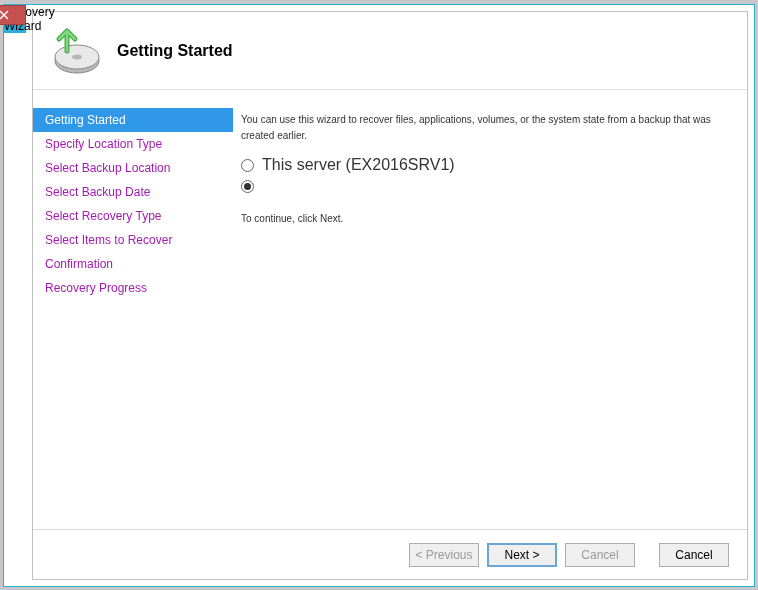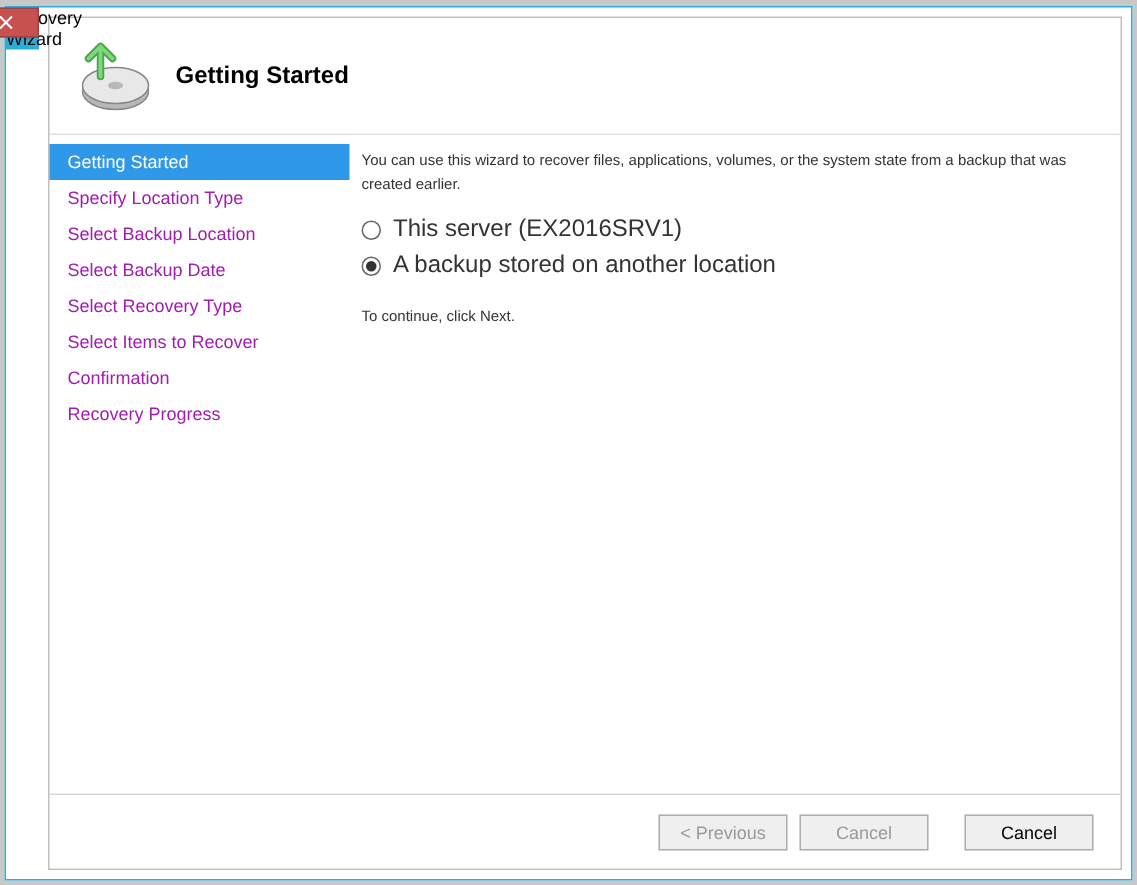--- a/index.html
+++ b/index.html
@@ -72,20 +72,21 @@
       padding: 6px;
       display: flex;
       flex-direction: column;
     }
     .inner-frame {
       flex: 1;
       border: 1px solid #c0c0c0;
       display: flex;
       flex-direction: column;
       background: #fff;
+      gap: 12px;
     }
     .header-section {
       height: 78px;
       display: flex;
       align-items: center;
       padding-left: 14px;
       border-bottom: 1px solid #e0e0e0;
     }
     .header-icon {
       width: 56px;
@@ -162,21 +163,21 @@
     .button-bar {
       height: 50px;
       border-top: 1px solid #d8d8d8;
       display: flex;
       align-items: center;
       justify-content: flex-end;
       padding-right: 18px;
       gap: 8px;
     }
     .btn {
-      width: 86px;
+      width: 70px;
       height: 24px;
       border: 1px solid #adadad;
       background: #efefef;
       font-size: 12px;
       font-family: inherit;
       cursor: pointer;
       color: #000;
     }
     .btn:disabled {
       color: #9a9a9a;
@@ -239,28 +240,28 @@
 
         <div class="main-panel">
           <p>You can use this wizard to recover files, applications, volumes, or the system state from a backup that was created earlier.</p>
 
           <div class="radio-row">
             <span class="radio-circle"></span>
             <span class="radio-label">This server (EX2016SRV1)</span>
           </div>
           <div class="radio-row">
             <span class="radio-circle selected"></span>
-            <span class="radio-label">A backup stored on another location</span>
           </div>
 
           <p class="spacer-continue">To continue, click Next.</p>
         </div>
       </div>
 
       <div class="button-bar">
         <button class="btn" disabled="">&lt; Previous</button>
+        <button class="btn default">Next &gt;</button>
         <button class="btn" disabled="">Cancel</button>
         <button class="btn cancel">Cancel</button>
       </div>
 
     </div>
   </div>
 </div>
 
 </body></html>

